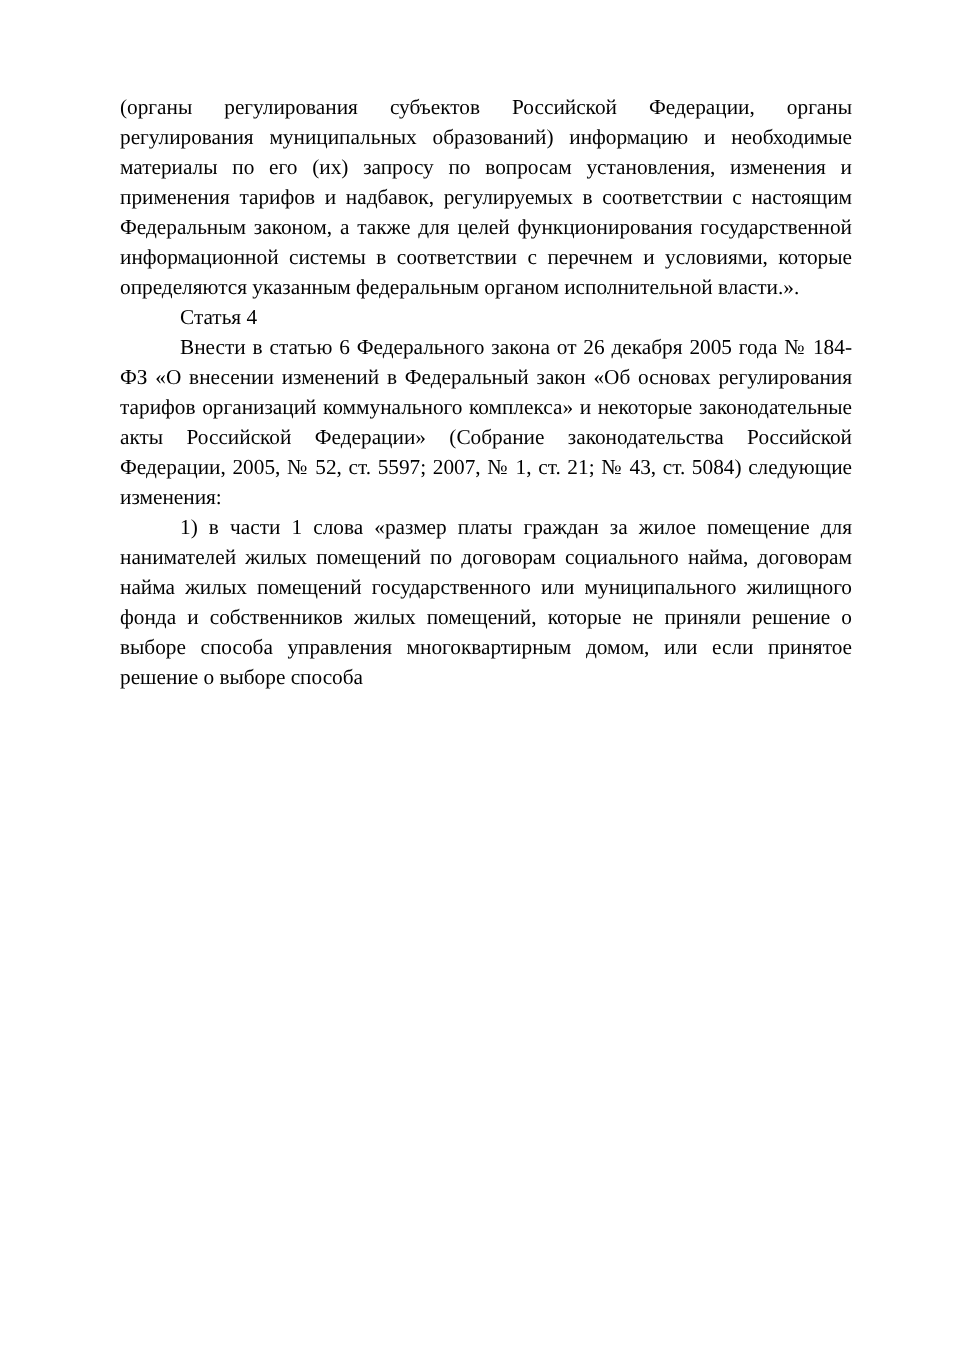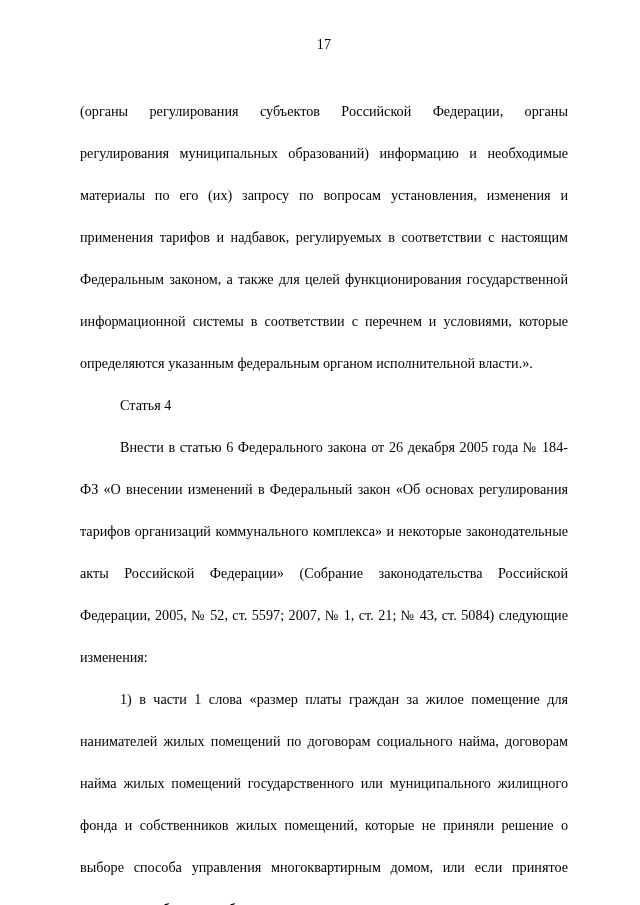--- a/index.html
+++ b/index.html
@@ -24,21 +24,22 @@
   }
   .page-number {
     text-align: center;
     font-size: 14px;
     line-height: 1;
     margin: 0 0 38px 0;
     letter-spacing: 0.2px;
   }
   .doc-body {
     font-size: 14.2px;
-    line-height: 42px;
+    line-height: 20px;
+    margin-top: 24px;
   }
   p.para {
     margin: 0;
     text-align: justify;
     text-justify: inter-word;
     text-indent: 0;
   }
   p.para.indent {
     text-indent: 40px;
   }
@@ -48,21 +49,20 @@
   }
   p.para.nojustify {
     text-align: left;
   }
 </style>
 </head>
 <body>
 
 <div class="page">
 
-  <div class="page-number">17</div>
 
   <div class="doc-body">
 
     <p class="para">(органы регулирования субъектов Российской Федерации, органы регулирования муниципальных образований) информацию и необходимые материалы по его (их) запросу по вопросам установления, изменения и применения тарифов и надбавок, регулируемых в соответствии с настоящим Федеральным законом, а также для целей функционирования государственной информационной системы в соответствии с перечнем и условиями, которые определяются указанным федеральным органом исполнительной власти.».</p>
 
     <p class="para center-head nojustify">Статья 4</p>
 
     <p class="para indent">Внести в статью 6 Федерального закона от 26 декабря 2005 года № 184-ФЗ «О внесении изменений в Федеральный закон «Об основах регулирования тарифов организаций коммунального комплекса» и некоторые законодательные акты Российской Федерации» (Собрание законодательства Российской Федерации, 2005, № 52, ст. 5597; 2007, № 1, ст. 21; № 43, ст. 5084) следующие изменения:</p>
 
     <p class="para indent">1) в части 1 слова «размер платы граждан за жилое помещение для нанимателей жилых помещений по договорам социального найма, договорам найма жилых помещений государственного или муниципального жилищного фонда и собственников жилых помещений, которые не приняли решение о выборе способа управления многоквартирным домом, или если принятое решение о выборе способа</p>

